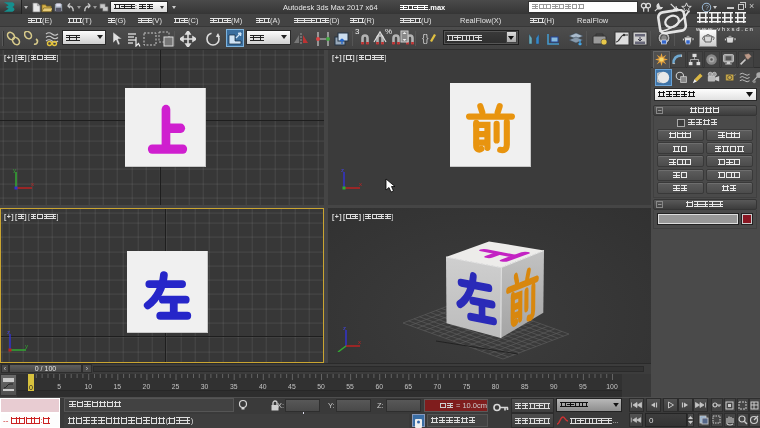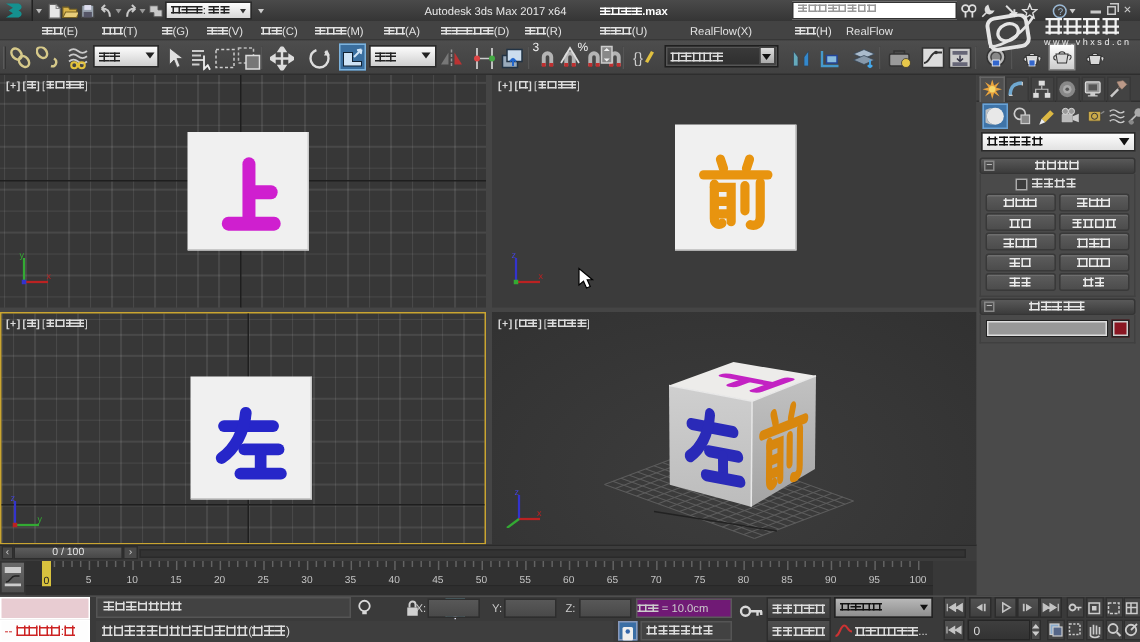--- a/index.html
+++ b/index.html
@@ -89,21 +89,21 @@
 <div class="abs" style="left:108px;top:16px;height:10px;color:#e2e2e2;font-size:7.5px;line-height:10px"><i class="c"></i>(G)</div>
 <div class="abs" style="left:138px;top:16px;height:10px;color:#e2e2e2;font-size:7.5px;line-height:10px"><i class="c"></i><i class="c"></i>(V)</div>
 <div class="abs" style="left:174px;top:16px;height:10px;color:#e2e2e2;font-size:7.5px;line-height:10px"><i class="c c2"></i><i class="c"></i>(C)</div>
 <div class="abs" style="left:210px;top:16px;height:10px;color:#e2e2e2;font-size:7.5px;line-height:10px"><i class="c"></i><i class="c c2"></i><i class="c"></i>(M)</div>
 <div class="abs" style="left:256px;top:16px;height:10px;color:#e2e2e2;font-size:7.5px;line-height:10px"><i class="c"></i><i class="c c2"></i>(A)</div>
 <div class="abs" style="left:294px;top:16px;height:10px;color:#e2e2e2;font-size:7.5px;line-height:10px"><i class="c"></i><i class="c"></i><i class="c"></i><i class="c c2"></i><i class="c"></i>(D)</div>
 <div class="abs" style="left:350px;top:16px;height:10px;color:#e2e2e2;font-size:7.5px;line-height:10px"><i class="c"></i><i class="c c2"></i>(R)</div>
 <div class="abs" style="left:400px;top:16px;height:10px;color:#e2e2e2;font-size:7.5px;line-height:10px"><i class="c"></i><i class="c"></i><i class="c c2"></i>(U)</div>
 <div class="abs" style="left:460px;top:16px;height:10px;color:#e2e2e2;font-size:7.5px;line-height:10px">RealFlow(X)</div>
 <div class="abs" style="left:530px;top:16px;height:10px;color:#e2e2e2;font-size:7.5px;line-height:10px"><i class="c"></i><i class="c c2"></i>(H)</div>
-<div class="abs" style="left:564px;top:16px;height:10px;color:#e2e2e2;font-size:7.5px;line-height:10px">RealFlow</div>
+<div class="abs" style="left:577px;top:16px;height:10px;color:#e2e2e2;font-size:7.5px;line-height:10px">RealFlow</div>
 <div class="abs" style="left:0;top:27px;width:760px;height:23px;background:linear-gradient(#4d4d4d,#414141);border-bottom:1px solid #2e2e2e"></div>
 <div class="abs" style="left:2px;top:31px;width:2px;height:15px;border-left:1px solid #5a5a5a;border-right:1px solid #333"></div>
 <svg class="abs" style="left:6px;top:31px" width="16" height="16" viewBox="0 0 16 16">
       <g fill="none" stroke="#d6c98a" stroke-width="1.6">
         <ellipse cx="5" cy="5" rx="3" ry="4" transform="rotate(-40 5 5)"></ellipse>
         <ellipse cx="10" cy="10" rx="3" ry="4" transform="rotate(-40 10 10)"></ellipse>
       </g>
     </svg>
 <svg class="abs" style="left:24px;top:31px" width="16" height="16" viewBox="0 0 16 16">
       <g fill="none" stroke="#d6c98a" stroke-width="1.6">
@@ -674,21 +674,21 @@
 <div class="abs" style="left:297px;top:399px;width:13px;height:13px;background:#4a6a8a;border:1px solid #7aa"><svg width="11" height="11" viewBox="0 0 11 11">
         <circle cx="5.5" cy="5.5" r="3" fill="none" stroke="#dde" stroke-width="1.2"></circle>
         <path d="M5.5,0 V2 M5.5,9 V11 M0,5.5 H2 M9,5.5 H11" stroke="#dde"></path>
       </svg></div>
 <div class="abs" style="left:277px;top:400px;height:11px;color:#ccc;font-size:7.5px;line-height:11px">X:</div>
 <div class="abs" style="left:285px;top:399px;width:35px;height:13px;background:linear-gradient(#585858,#494949);border:1px solid #2e2e2e"></div>
 <div class="abs" style="left:328px;top:400px;height:11px;color:#ccc;font-size:7.5px;line-height:11px">Y:</div>
 <div class="abs" style="left:336px;top:399px;width:35px;height:13px;background:linear-gradient(#585858,#494949);border:1px solid #2e2e2e"></div>
 <div class="abs" style="left:377px;top:400px;height:11px;color:#ccc;font-size:7.5px;line-height:11px">Z:</div>
 <div class="abs" style="left:386px;top:399px;width:35px;height:13px;background:linear-gradient(#585858,#494949);border:1px solid #2e2e2e"></div>
-<div class="abs" style="left:424px;top:399px;width:64px;height:13px;background:#701a75;border:1px solid #5a5a5a;color:#ccc;font-size:7.5px;line-height:12px;text-align:left"><i class="c c2"></i><i class="c"></i> = 10.0cm</div>
+<div class="abs" style="left:424px;top:399px;width:64px;height:13px;background:#7f1d1d;border:1px solid #5a5a5a;color:#ccc;font-size:7.5px;line-height:12px;text-align:right"><i class="c c2"></i><i class="c"></i> = 10.0cm</div>
 <svg class="abs" style="left:493px;top:401px" width="16" height="13" viewBox="0 0 16 13">
       <circle cx="4" cy="6.5" r="3" fill="none" stroke="#d8d8d8" stroke-width="1.6"></circle>
       <path d="M7,6.5 H15 M12,6.5 V9.5 M14.5,6.5 V9" stroke="#d8d8d8" stroke-width="1.6"></path>
     </svg>
 <div class="abs" style="left:412px;top:414px;width:13px;height:13px;background:#3a6ea5;border:1px solid #89b"><svg width="11" height="11" viewBox="0 0 11 11">
         <rect x="2" y="1" width="7" height="9" rx="1" fill="#eee"></rect>
         <circle cx="5.5" cy="4" r="1.5" fill="#36a"></circle>
       </svg></div>
 <div class="abs" style="left:427px;top:414px;width:61px;height:13px;background:#424242;border:1px solid #555;color:#ddd;font-size:8px;line-height:12px;padding-left:3px"><i class="c c2"></i><i class="c"></i><i class="c"></i><i class="c"></i><i class="c c2"></i><i class="c"></i></div>
 <div class="abs" style="left:511px;top:398px;width:43px;height:15px;background:linear-gradient(#4e4e4e,#3e3e3e);border:1px solid #2c2c2c;color:#dcdcdc;font-size:7.5px;line-height:14px;text-align:center"><i class="c"></i><i class="c"></i><i class="c c2"></i><i class="c"></i><i class="c c2"></i></div>

